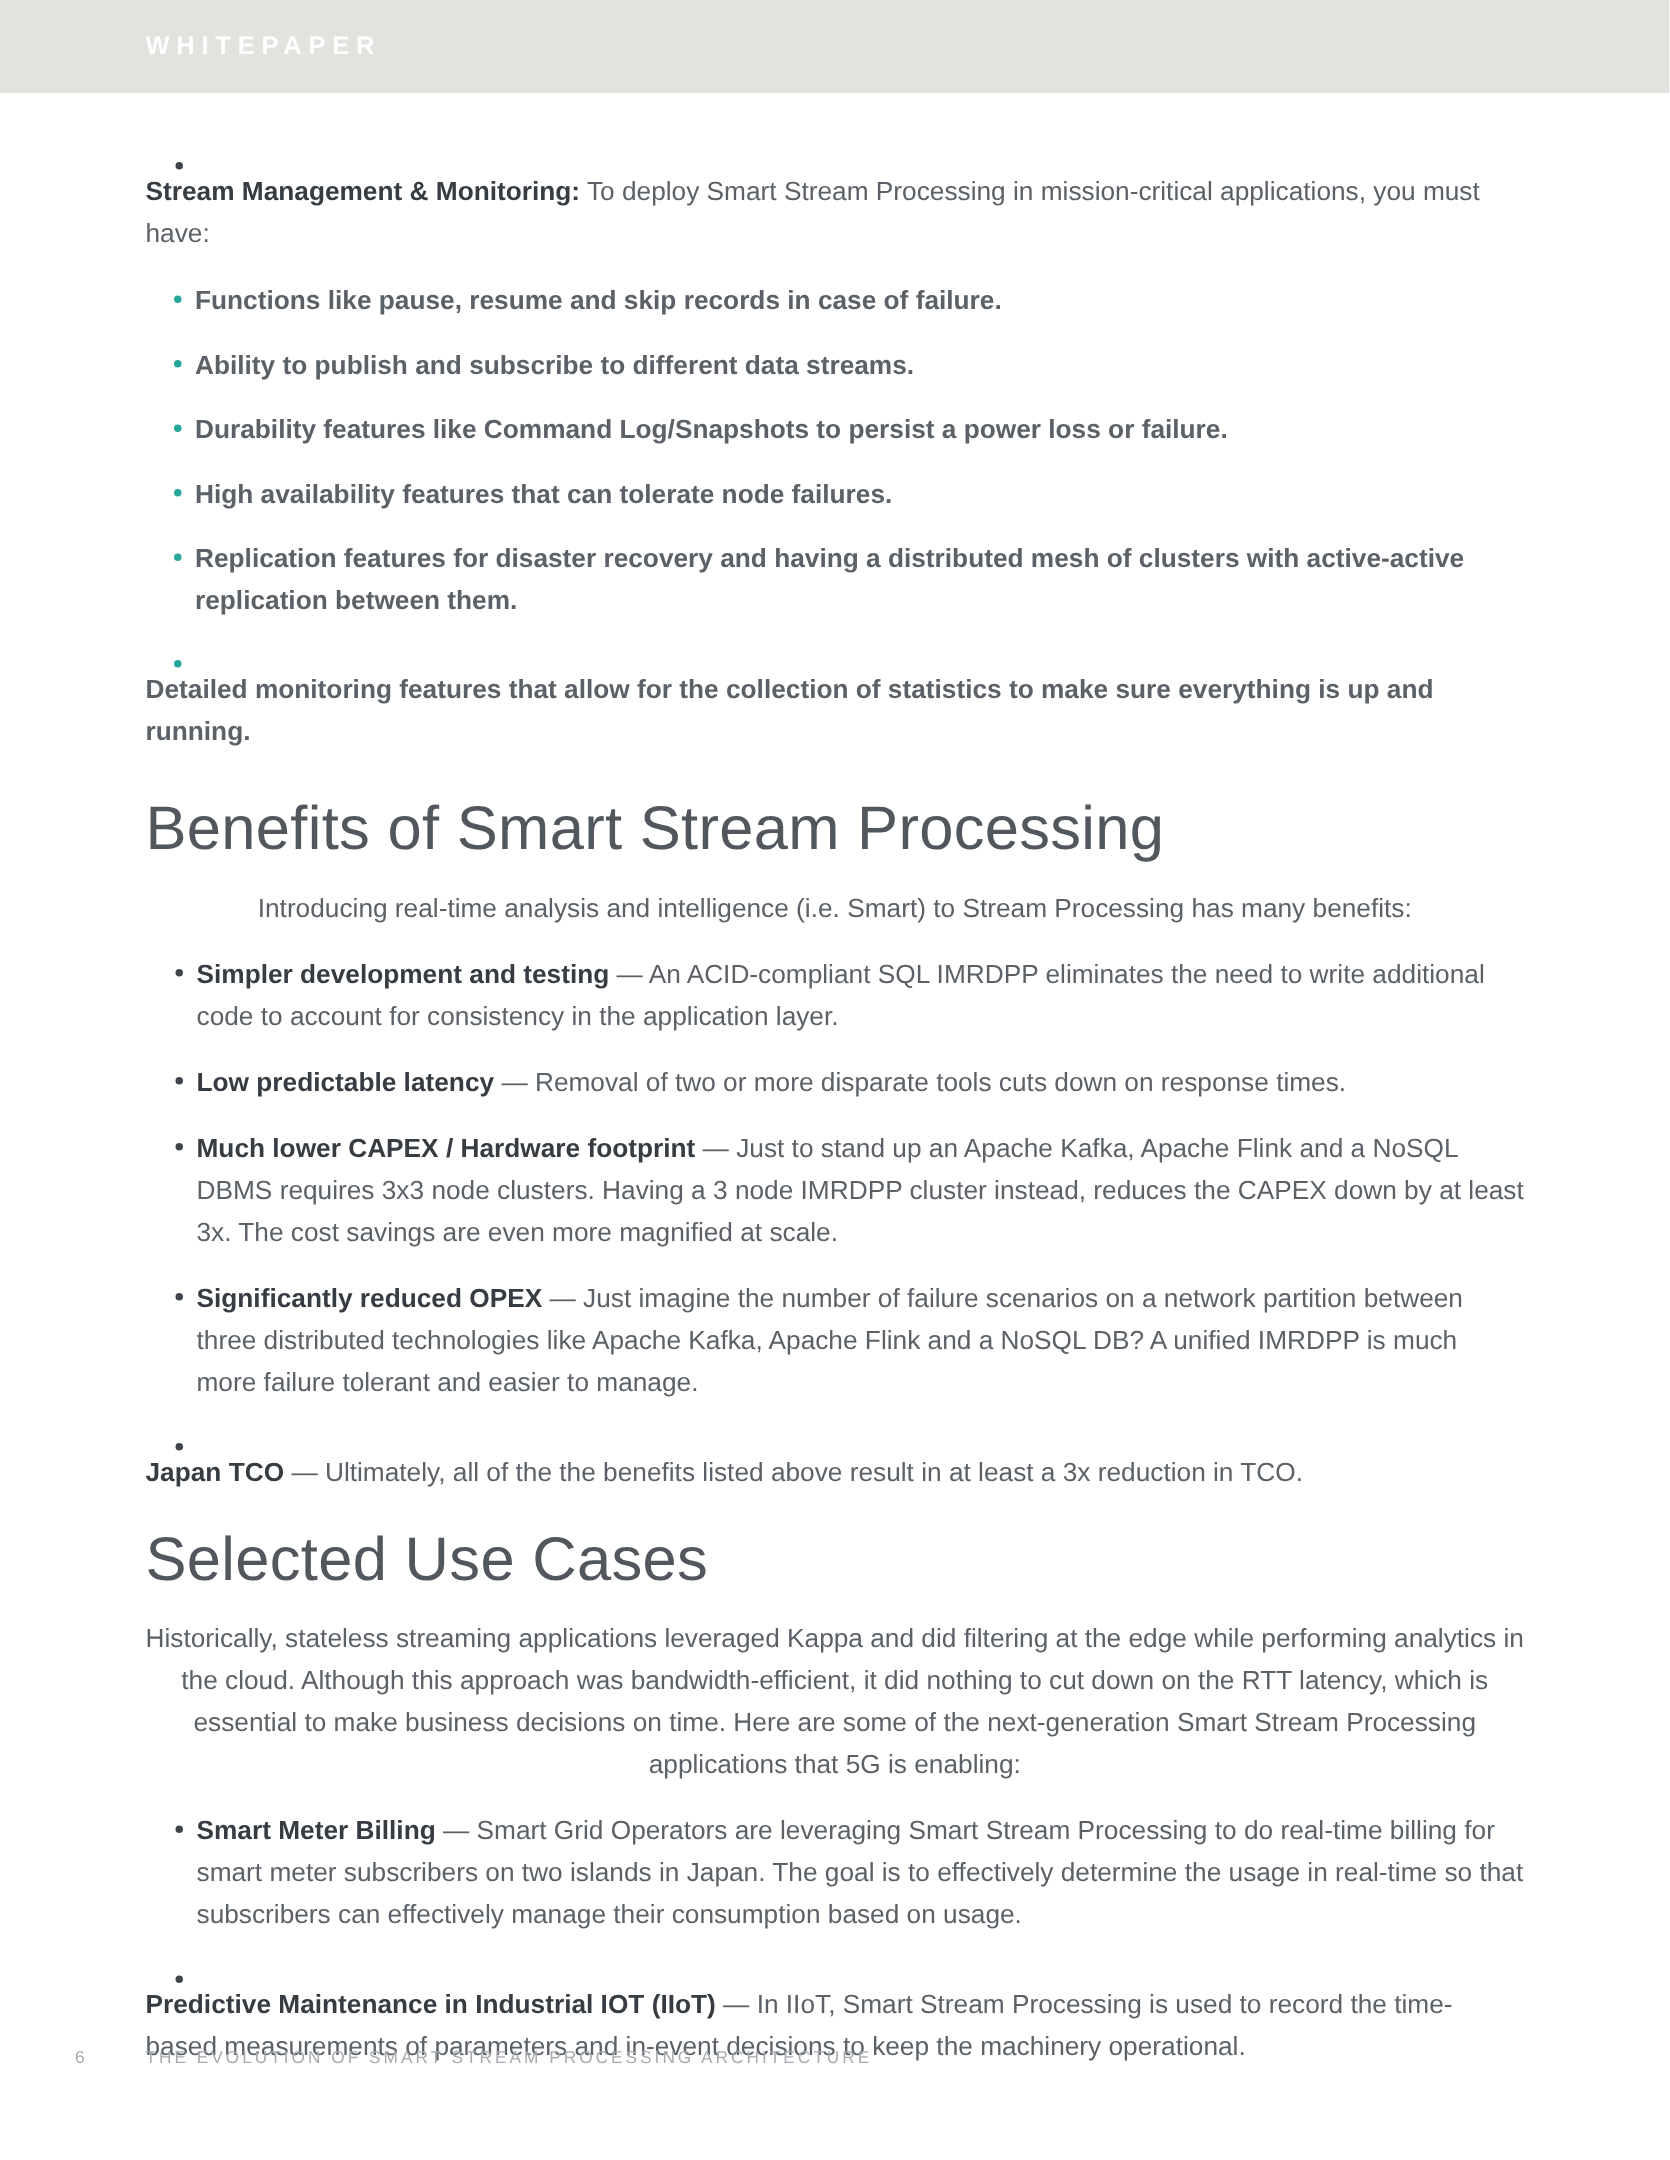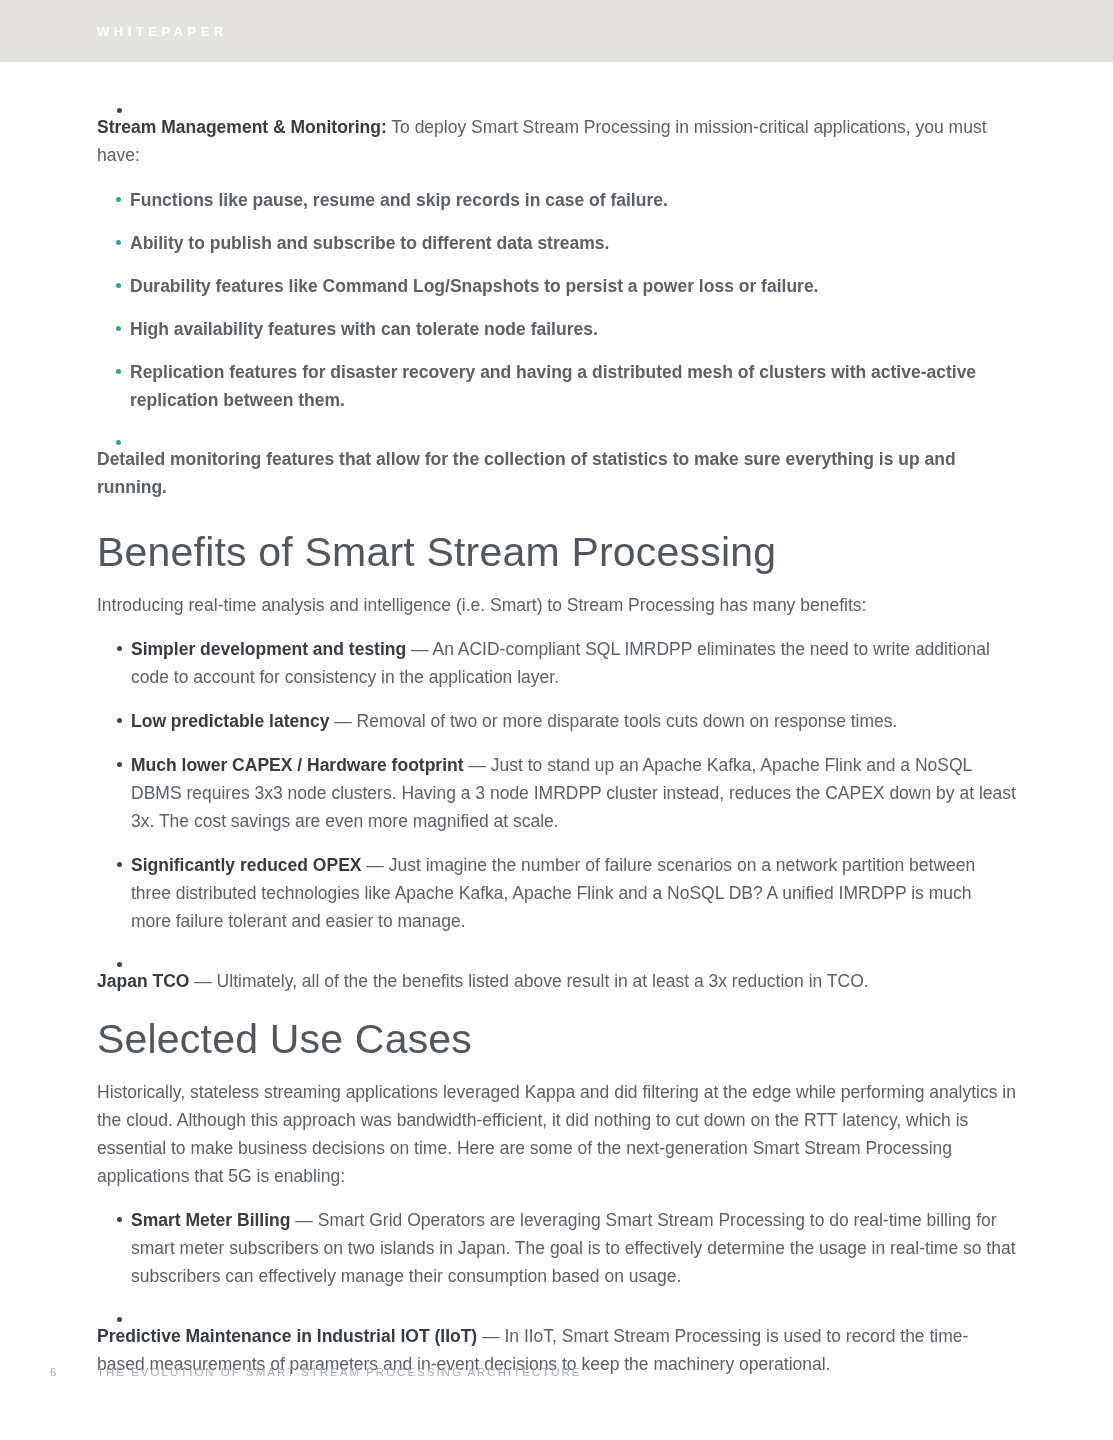--- a/index.html
+++ b/index.html
@@ -13,41 +13,41 @@
   }
   .header-bar {
     height: 62px;
     background: var(--header-bg, #e4e2df);
     display: flex;
     align-items: center;
     padding-left: 97px;
   }
   .header-label {
     color: var(--header-text, #ffffff);
-    font-size: 13px;
+    font-size: 17px;
     font-weight: 700;
     letter-spacing: 4.5px;
   }
   .content {
     padding: 35px 97px 0 97px;
     font-size: 17.5px;
     line-height: 28px;
     font-weight: 400;
   }
   .b { font-weight: 700; color: var(--bold-text, #363c42); }
   h2.section-heading {
     font-size: 41px;
     line-height: 40px;
     font-weight: 300;
     color: var(--heading-text, #51575d);
     margin: 14px 0 19px 0;
     letter-spacing: 0.2px;
   }
   h2.second { margin-top: 24px; }
-  p.intro { margin-bottom: 16px; }
+  p.intro { margin-bottom: 16px; text-align: center; }
   ul { list-style: none; }
   .li { display: flex; margin-bottom: 16px; }
   .li:last-child { margin-bottom: 0; flex-direction: column; }
   .dot {
     flex: 0 0 auto;
     width: 5px; height: 5px;
     border-radius: 50%;
     margin: 11px 9px 0 20px;
   }
   .dot.dark { background: var(--dark-bullet, #3e444a); }
@@ -92,21 +92,21 @@
           <li class="li">
             <span class="dot teal"></span>
             <div class="li-text">Ability to publish and subscribe to different data streams.</div>
           </li>
           <li class="li">
             <span class="dot teal"></span>
             <div class="li-text">Durability features like Command Log/Snapshots to persist a power loss or failure.</div>
           </li>
           <li class="li">
             <span class="dot teal"></span>
-            <div class="li-text">High availability features with can tolerate node failures.</div>
+            <div class="li-text">High availability features that can tolerate node failures.</div>
           </li>
           <li class="li">
             <span class="dot teal"></span>
             <div class="li-text">Replication features for disaster recovery and having a distributed mesh of clusters with active-active replication between them.</div>
           </li>
           <li class="li">
             <span class="dot teal"></span>
             <div class="li-text">Detailed monitoring features that allow for the collection of statistics to make sure everything is up and running.</div>
           </li>
         </ul>

